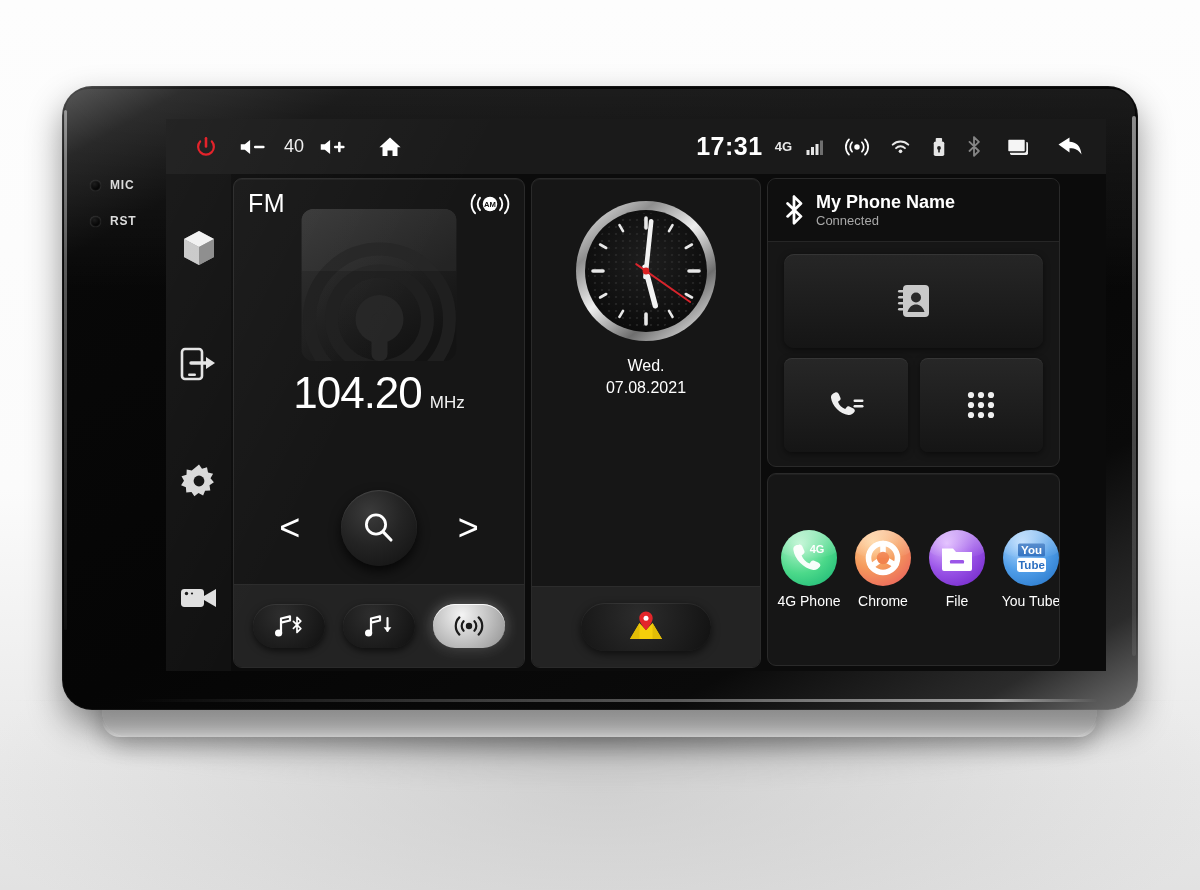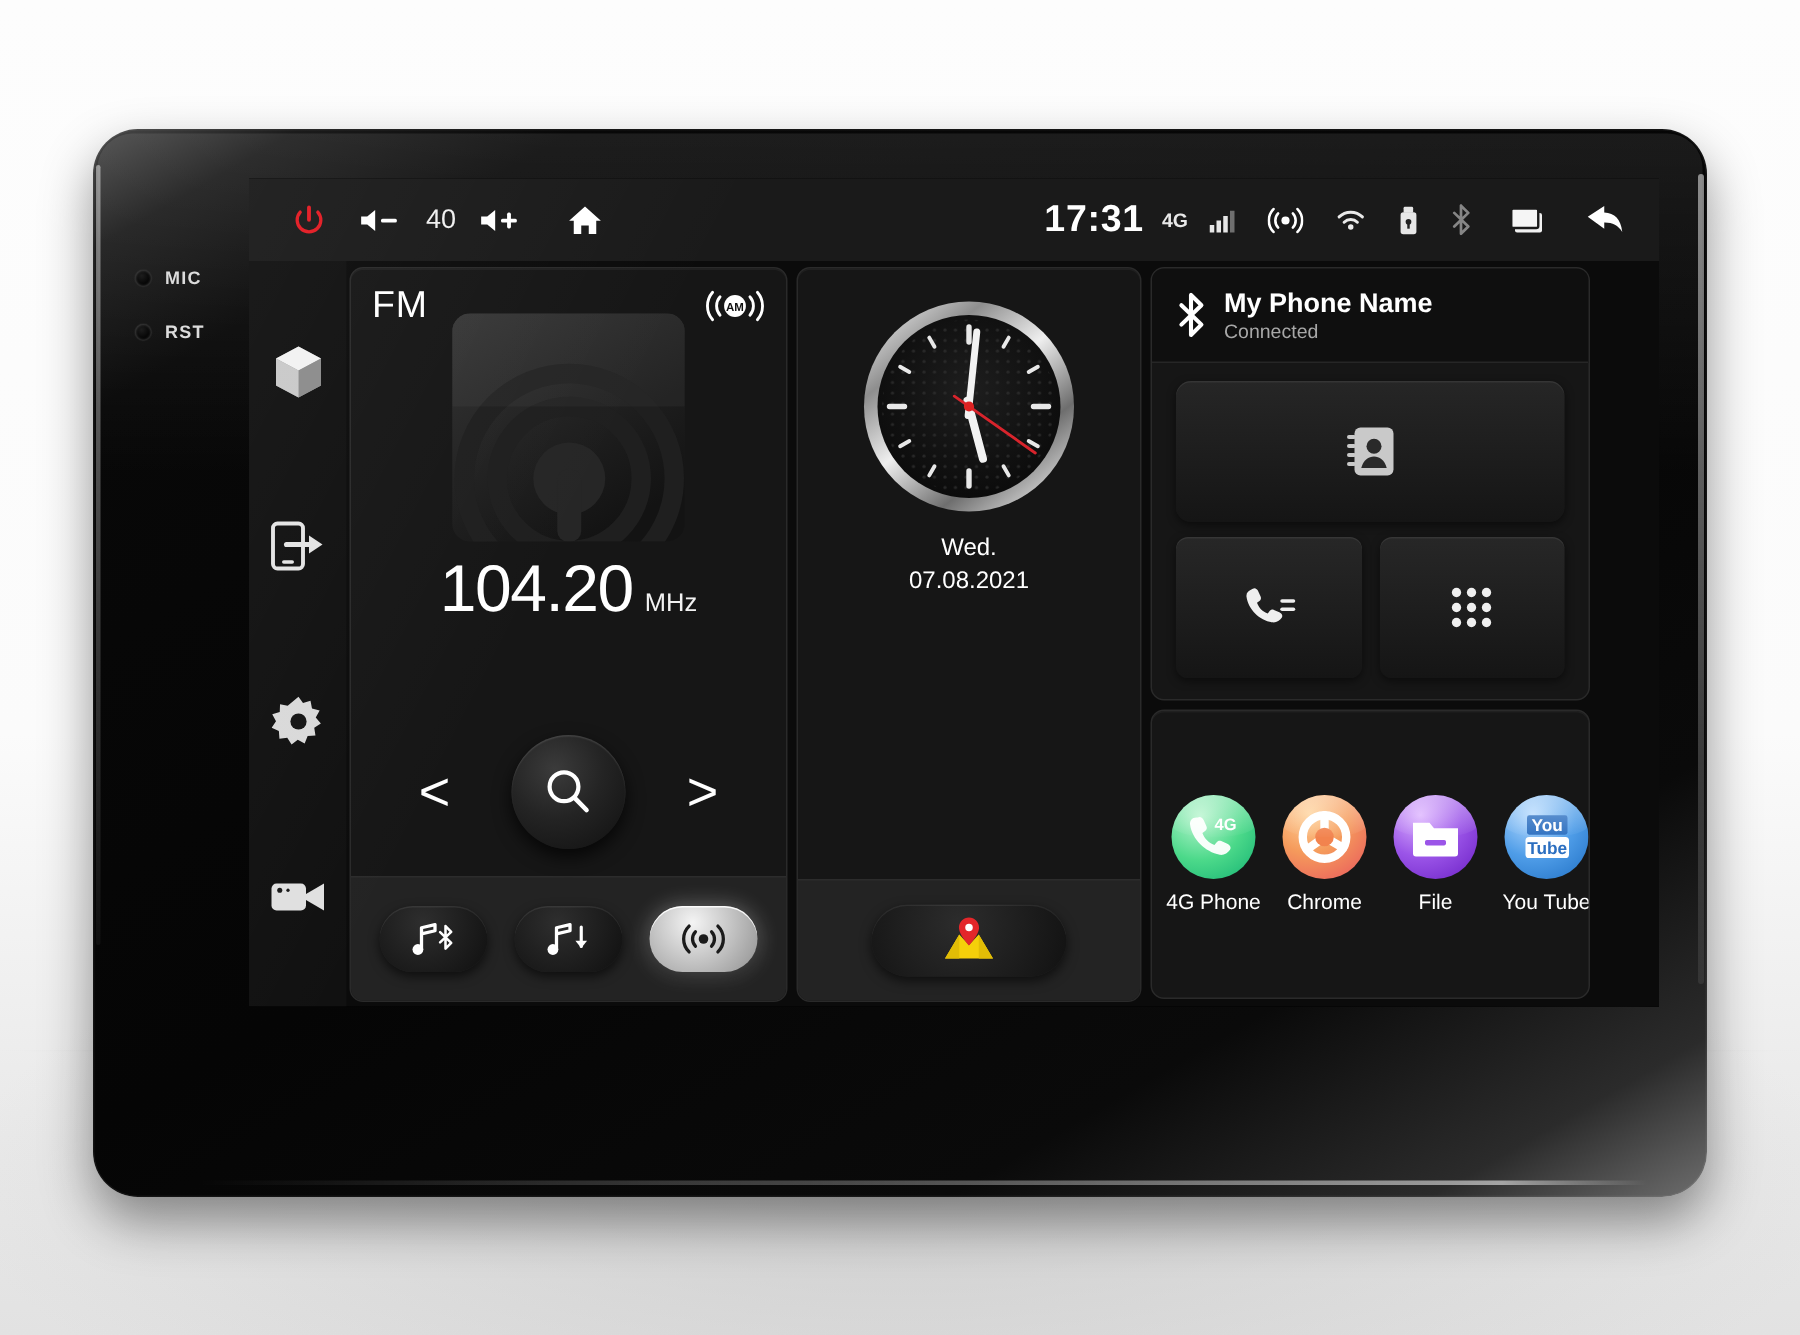--- a/index.html
+++ b/index.html
@@ -36,21 +36,21 @@
     border-radius:0 0 26px 26px;
     background:linear-gradient(180deg,#757575 0%,#b9b9b9 18%,#dcdcdc 45%,#cfcfcf 70%,#a8a8a8 100%);
     box-shadow:0 10px 22px rgba(0,0,0,.28);
   }
   .foot:after{
     content:"";position:absolute;left:0;right:0;bottom:0;height:18px;
     background:linear-gradient(180deg,rgba(255,255,255,0),rgba(255,255,255,.65));
     border-radius:0 0 26px 26px;
   }
   .bezel{
-    position:absolute;left:0;top:0;width:1076px;height:712px;
+    position:absolute;left:0;top:0;width:1076px;height:624px;
     border-radius:30px;
     background:
       linear-gradient(150deg,#4a4a4a 0%,#1b1b1b 6%,#080808 14%,#050505 50%,#0a0a0a 78%,#2b2b2b 92%,#6e6e6e 100%);
     box-shadow:0 16px 34px rgba(0,0,0,.42), inset 0 0 0 1px rgba(255,255,255,.06);
   }
   .bezel:before{
     content:"";position:absolute;left:3px;top:3px;right:3px;height:46%;
     border-radius:28px 28px 60% 60%/28px 28px 26px 26px;
     background:linear-gradient(180deg,rgba(255,255,255,.085),rgba(255,255,255,0) 70%);
     pointer-events:none;

